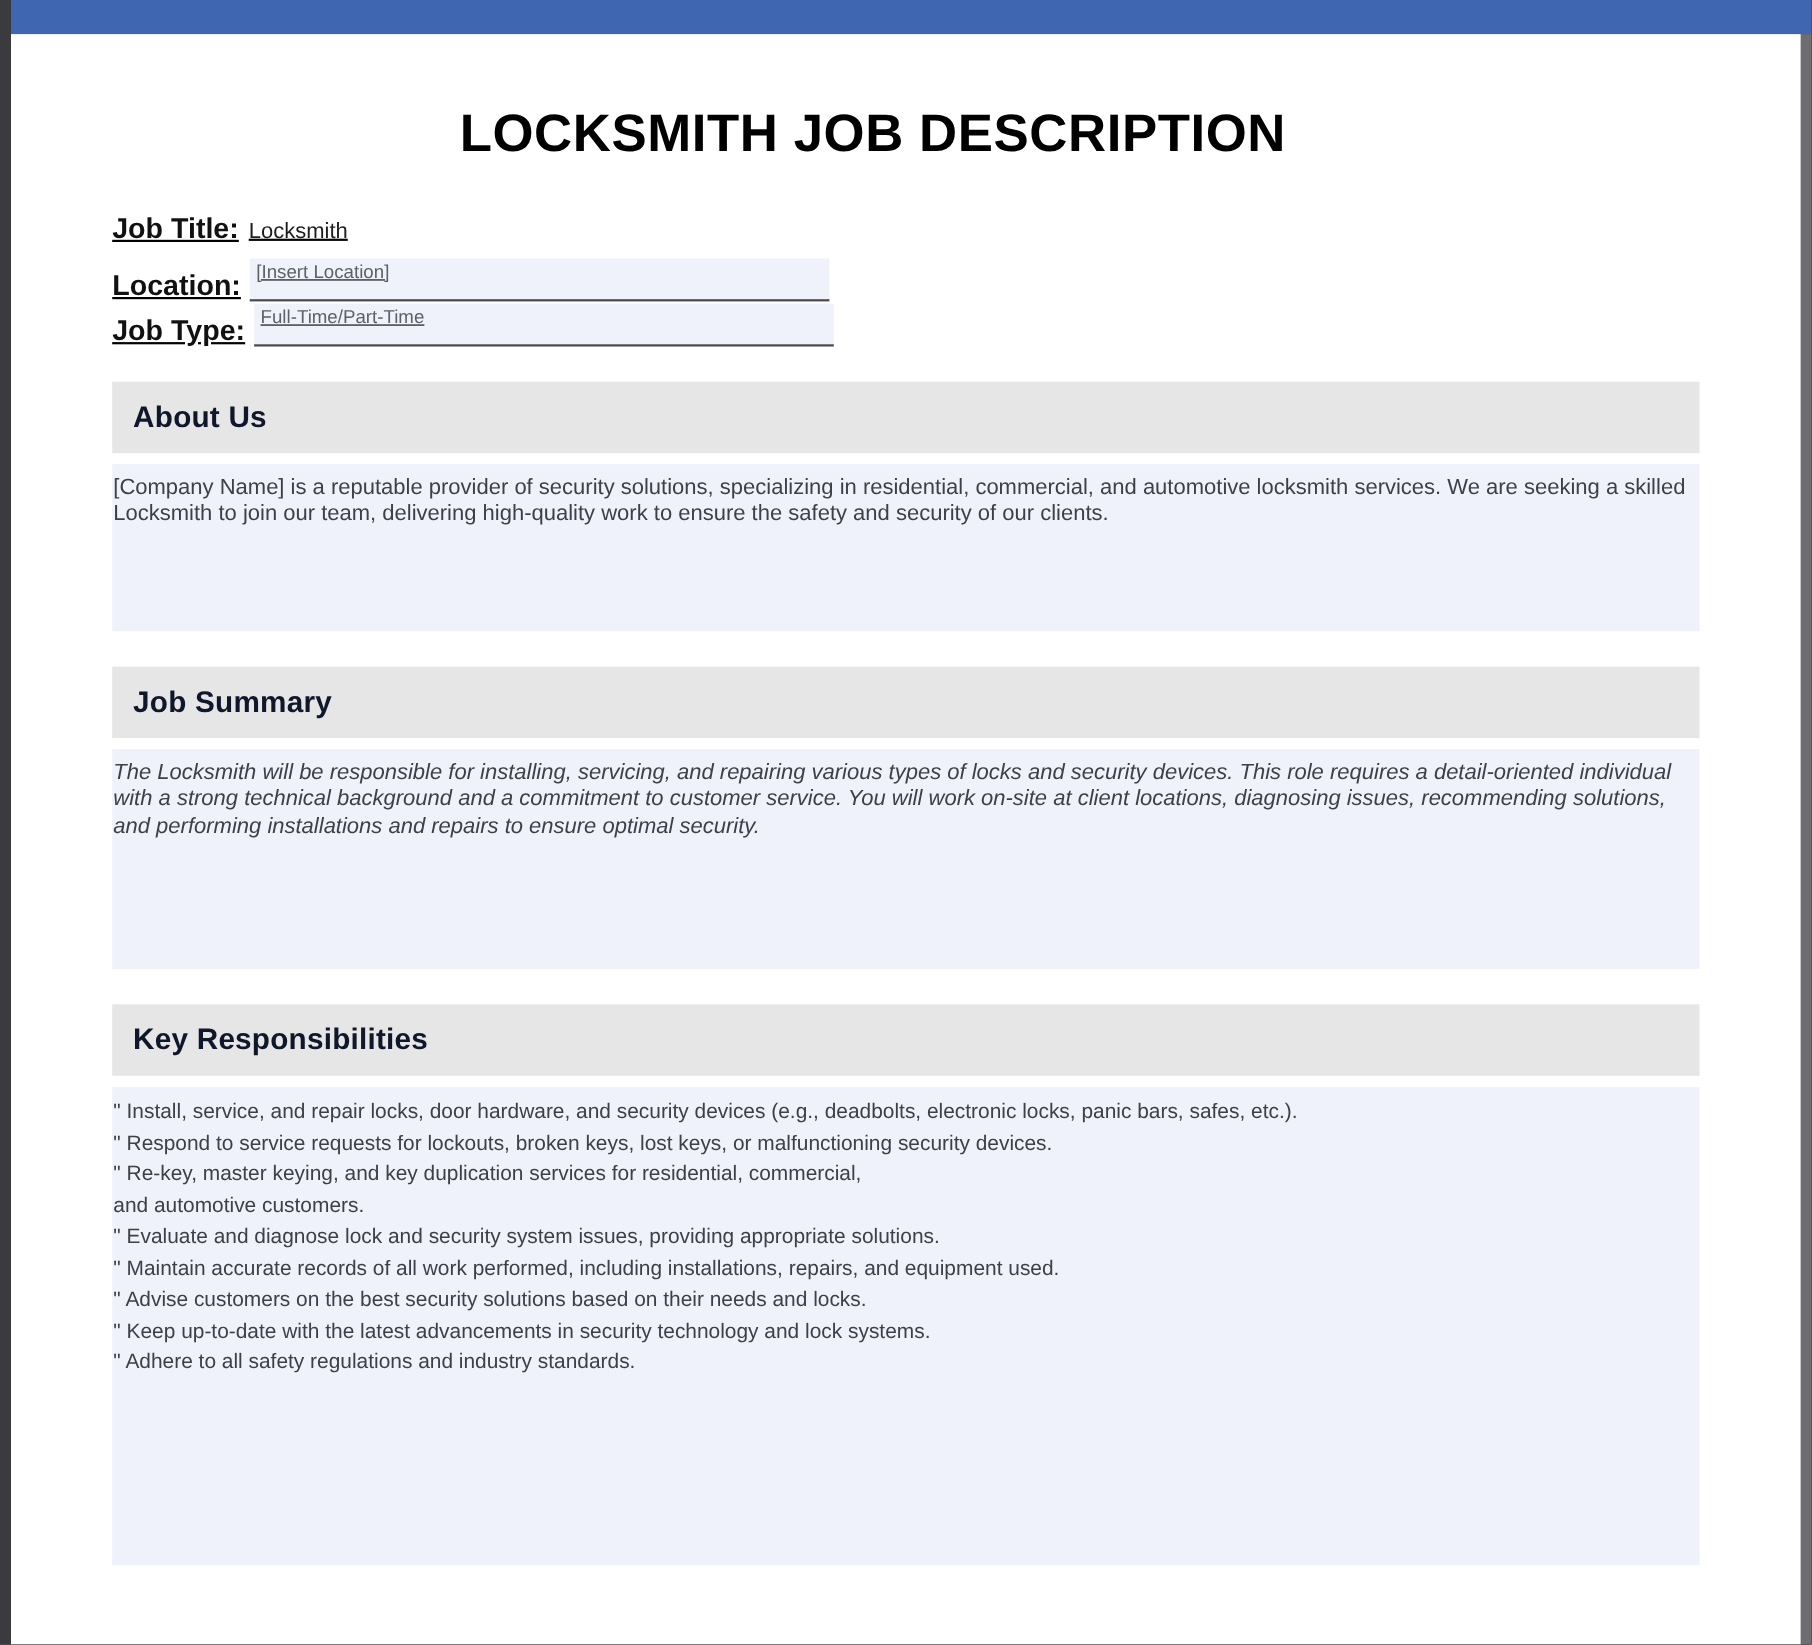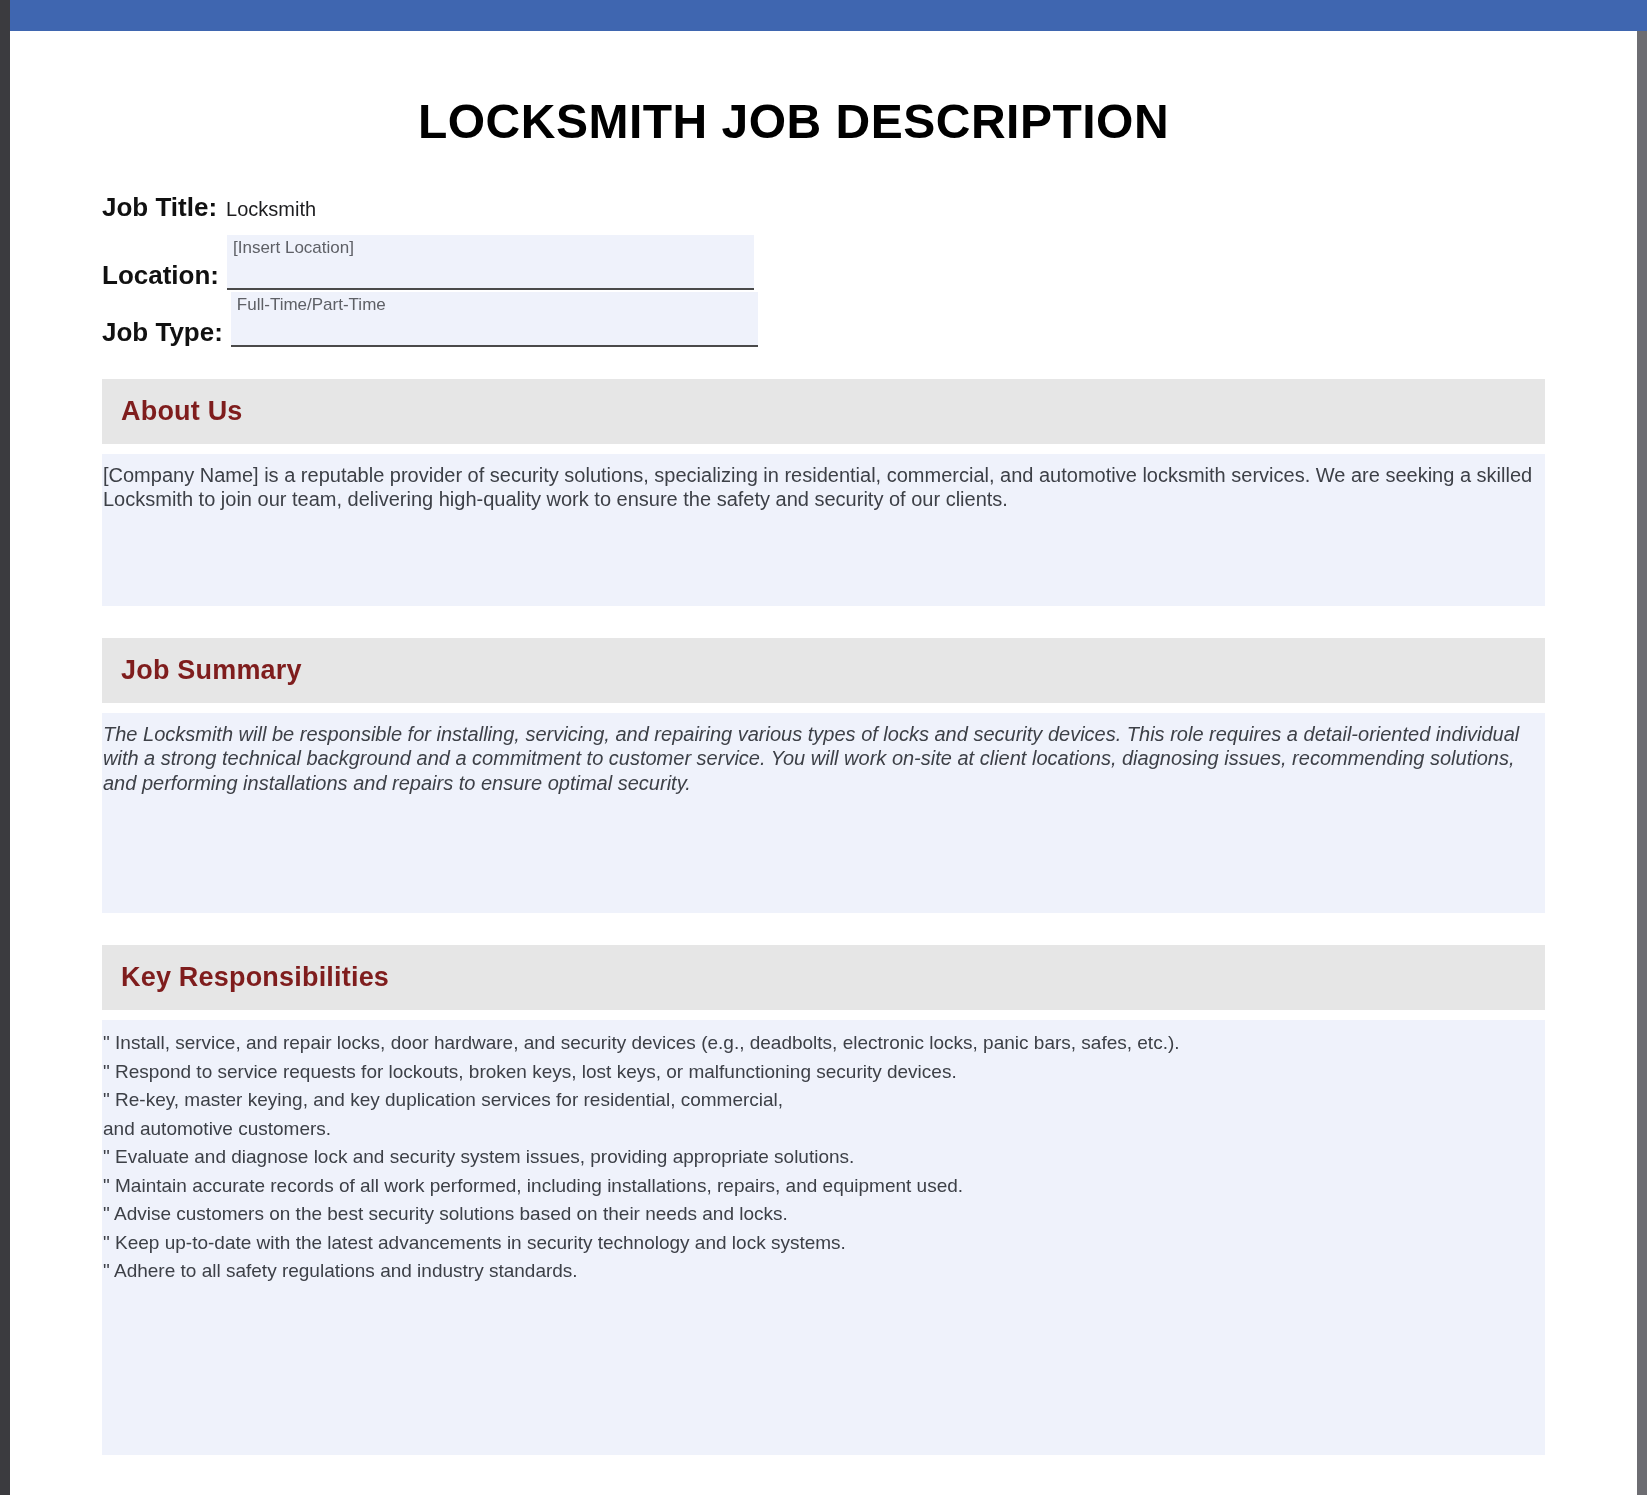--- a/index.html
+++ b/index.html
@@ -67,20 +67,21 @@
     margin: 0;
     padding-top: 63px;
     padding-right: 60px;
     font-family: "Liberation Sans", sans-serif;
   }
 
   
   .meta {
     margin-top: 44px;
     padding-left: 92px;
+    text-decoration: underline;
   }
   .meta-row {
     display: flex;
     align-items: flex-end;
     position: relative;
   }
   .meta-row.title-row {
     align-items: baseline;
     height: 40px;
   }
@@ -92,21 +93,21 @@
     line-height: 1.1;
   }
   .meta-value-plain {
     font-size: 20px;
     color: #1d1d1f;
     margin-left: 9px;
     line-height: 1.1;
   }
   .meta-field {
     width: 527px;
-    height: 55px;
+    height: 39px;
     background: #eff2fb;
     border-bottom: 2px solid #4a4a4a;
     margin-left: 8px;
     box-sizing: border-box;
     padding-top: 3px;
     padding-left: 6px;
   }
   .meta-field .placeholder {
     font-size: 17px;
     color: #5e6066;
@@ -123,21 +124,21 @@
     height: 65px;
     display: flex;
     align-items: center;
     padding-left: 19px;
     box-sizing: border-box;
   }
   .section-header h2 {
     margin: 0;
     font-size: 27px;
     font-weight: bold;
-    color: #7f1d1d;
+    color: #0f172a;
     letter-spacing: 0.2px;
   }
   .section-body {
     margin: 10px 92px 0 92px;
     background: #eff2fb;
     box-sizing: border-box;
     padding: 9px 6px 6px 1px;
   }
   .section-body p {
     margin: 0;

